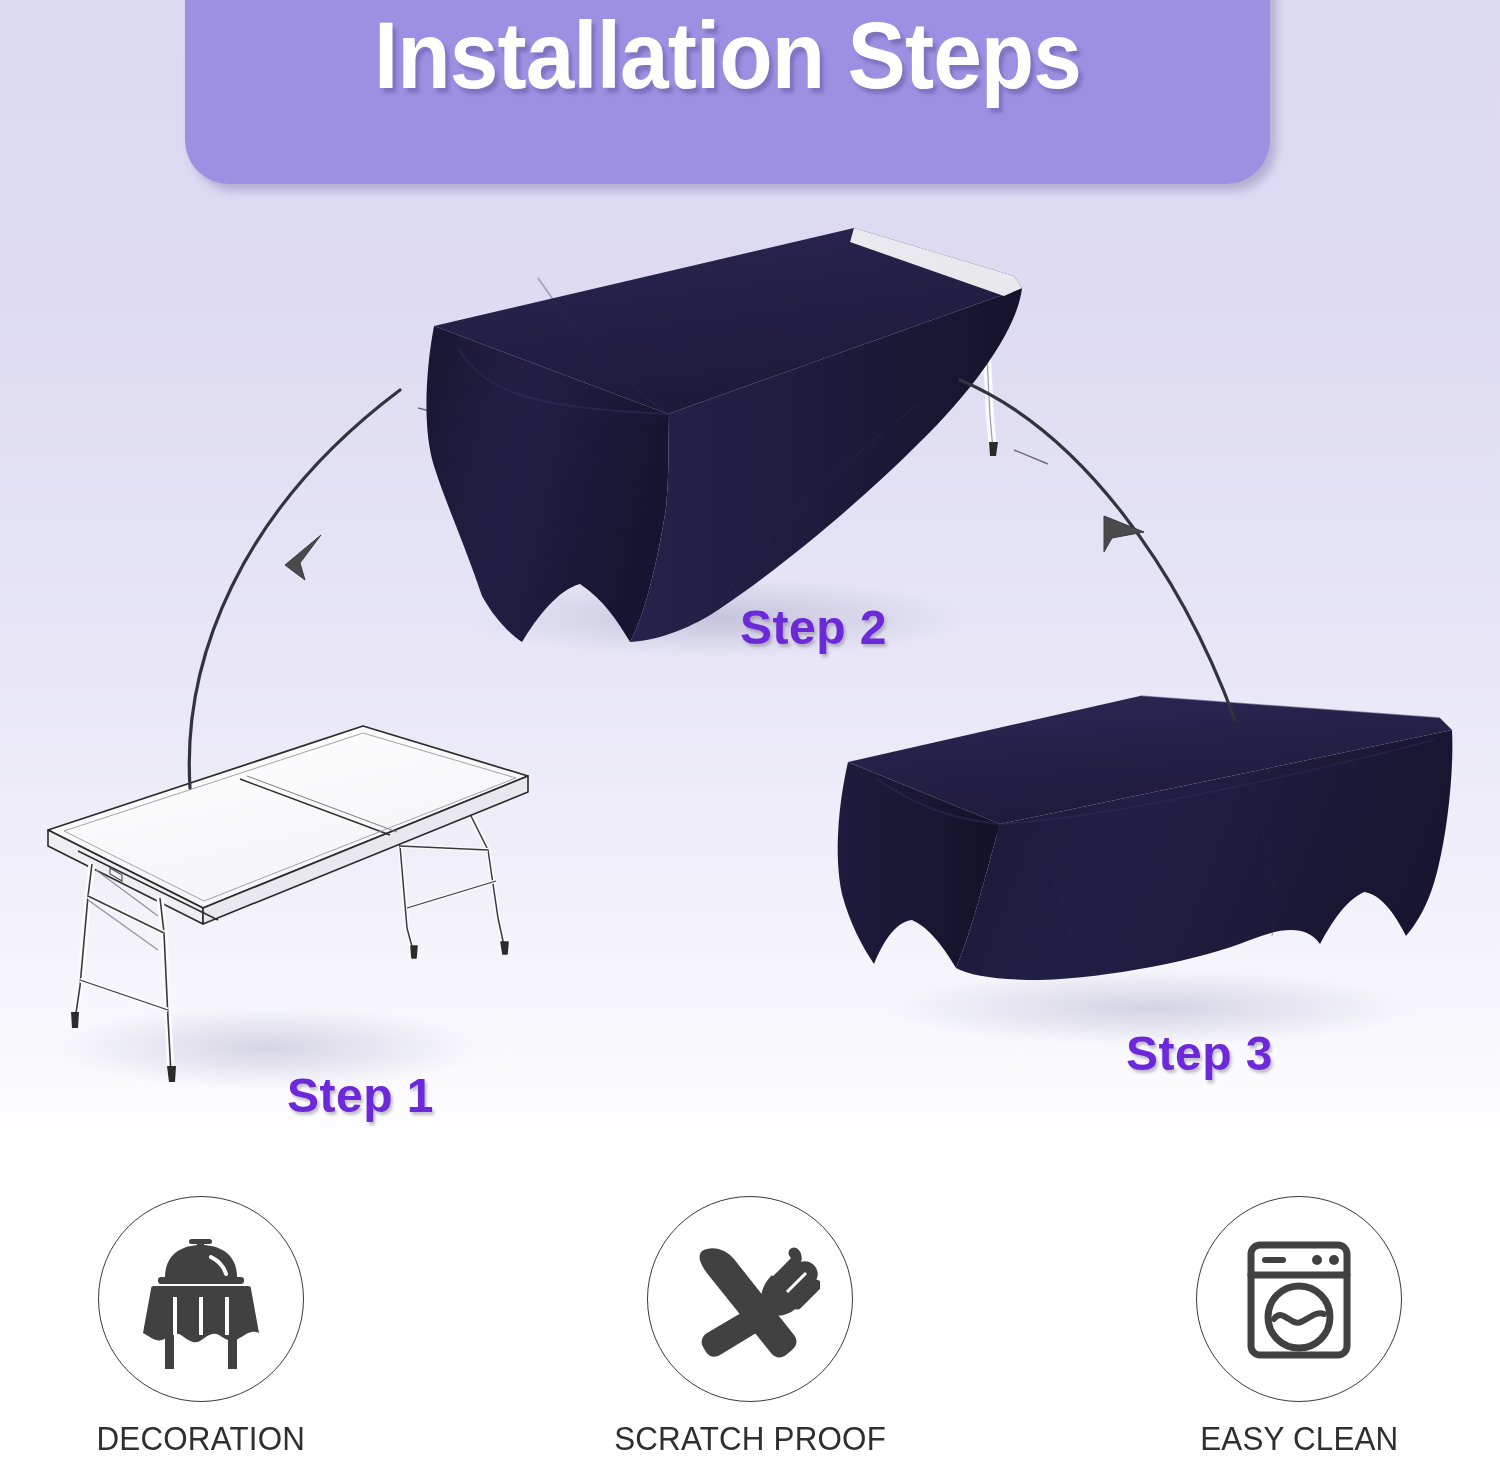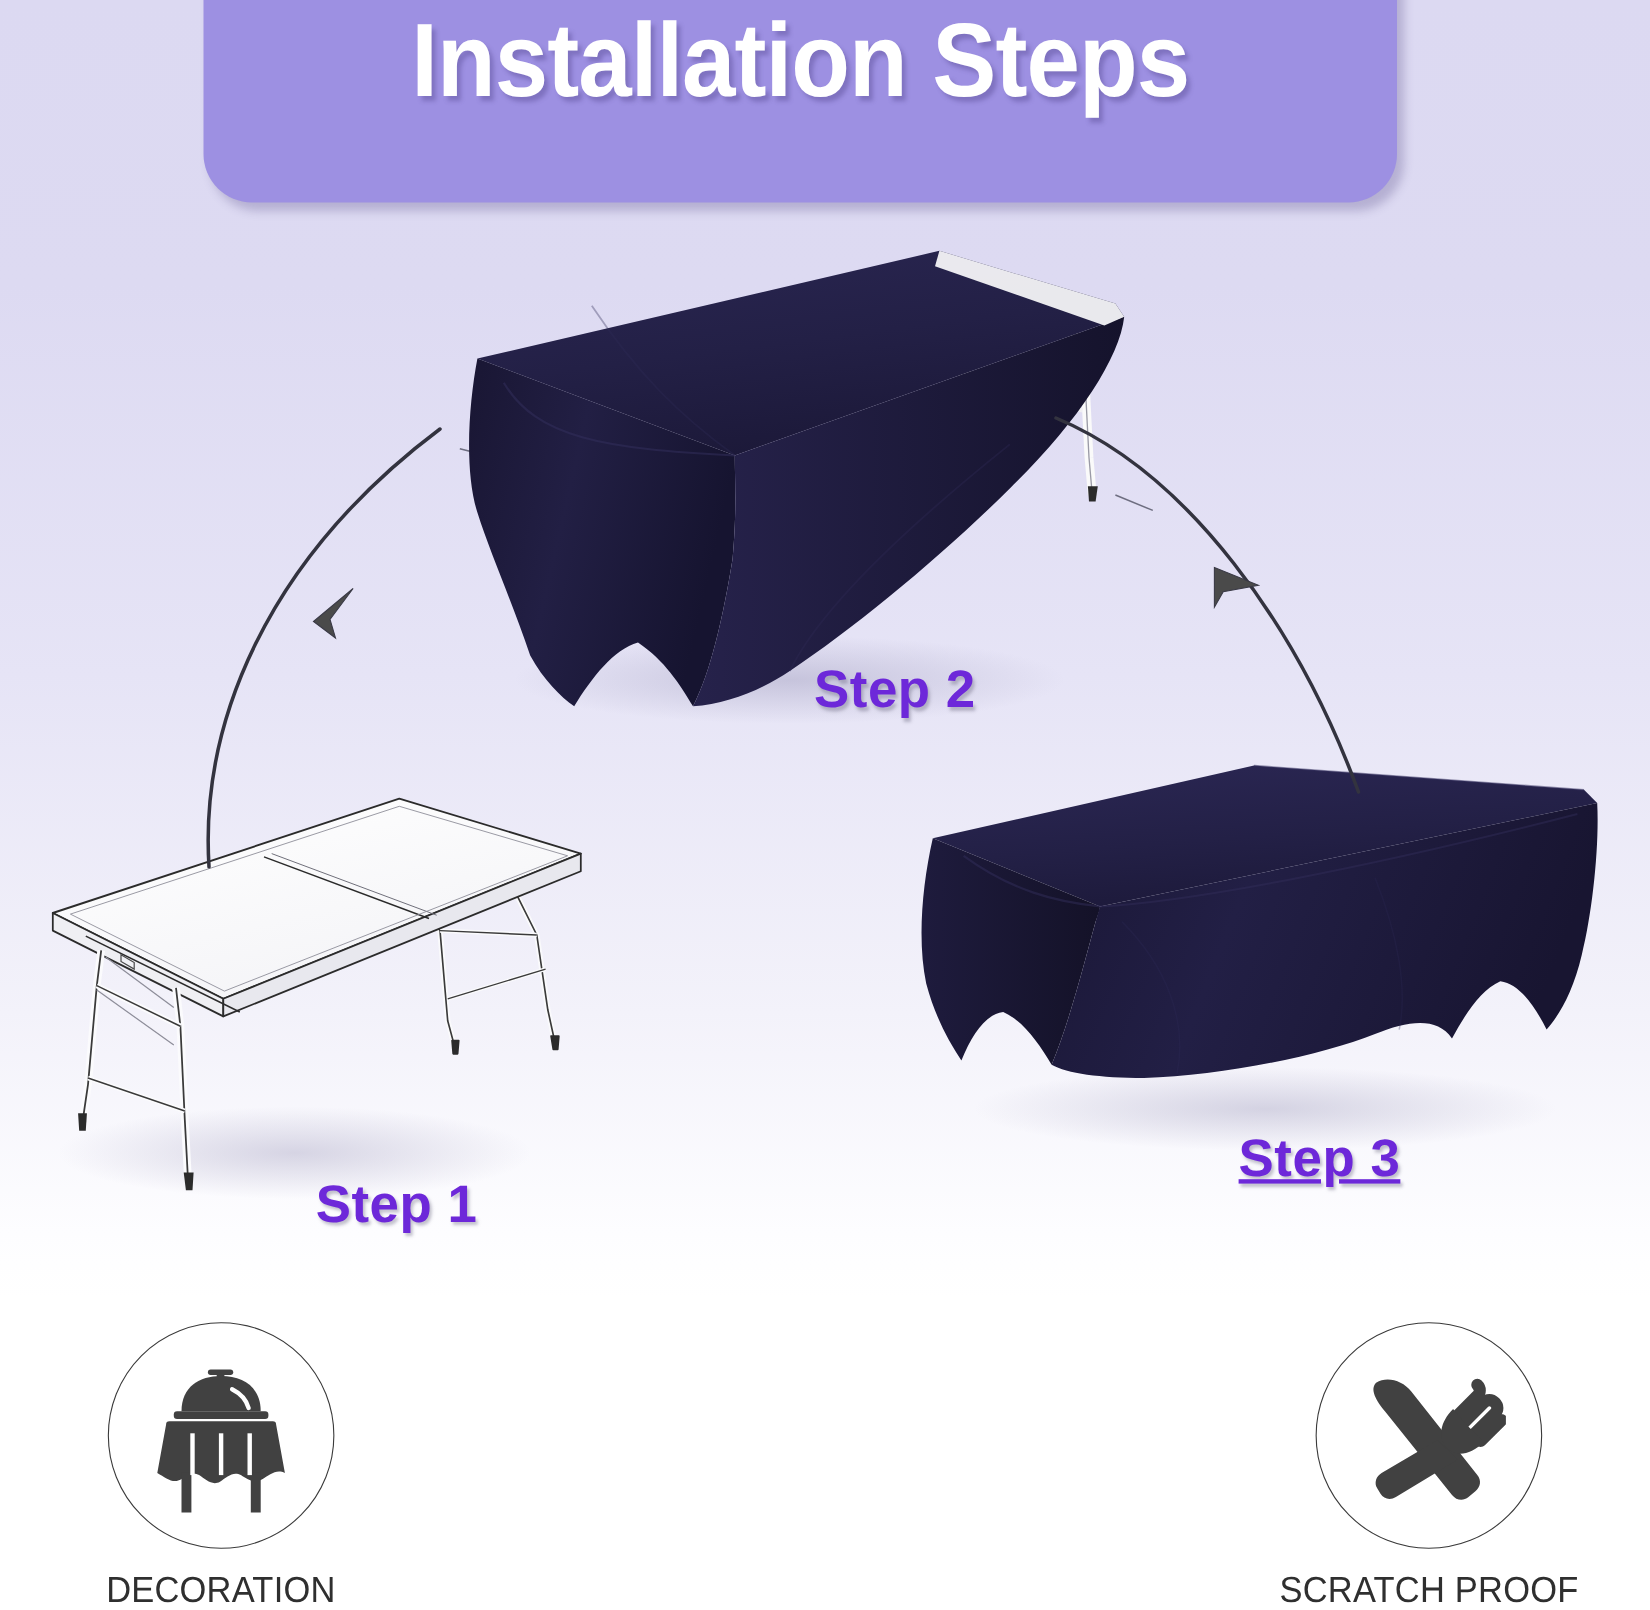--- a/index.html
+++ b/index.html
@@ -42,35 +42,35 @@
     font-family:"Liberation Sans",sans-serif;
     font-weight:bold;
     color:#6d28d9;
     font-size:48px;
     letter-spacing:0.5px;
     text-shadow:2px 3px 3px rgba(120,118,140,0.45);
     white-space:nowrap;
   }
   #step1-label{left:287px;top:1068px;}
   #step2-label{left:740px;top:600px;}
-  #step3-label{left:1126px;top:1026px;text-decoration:underline;}
+  #step3-label{left:1126px;top:1026px;}
 
   
   .illus{position:absolute;}
   #illus-step1{left:18px;top:718px;width:540px;height:400px;}
   #illus-step2{left:418px;top:218px;width:630px;height:460px;}
   #illus-step3{left:820px;top:678px;width:650px;height:380px;}
   #arrows{left:0;top:180px;width:1500px;height:940px;}
   .illus svg{display:block;width:100%;height:100%;overflow:visible;}
 
   
   .features{
     position:absolute;left:0;top:1180px;width:1500px;height:284px;
     background:#ffffff;
-    display:flex;align-items:flex-end;justify-content:space-between;
+    display:flex;align-items:center;justify-content:space-between;
     padding:0 36px;box-sizing:border-box;
   }
   .feature{
     width:330px;display:flex;flex-direction:column;align-items:center;
   }
   .feature-icon{
     width:206px;height:206px;border-radius:50%;
     border:1.6px solid #3a3a3a;
     display:flex;align-items:center;justify-content:center;
     box-sizing:border-box;background:#ffffff;
@@ -340,17 +340,39 @@
             <path d="M114,24 C117,27 117,31 114,34 L95,53 L101,59 L120,40 C123,37 127,37 130,40 C133,43 133,47 130,50 L111,69 L117,75 L136,56" fill="none" stroke="#414141" stroke-width="11" stroke-linecap="round" stroke-linejoin="round"></path>
             <path d="M92,46 C80,58 78,72 86,81 C94,90 108,88 120,76 L104,60 Z"></path>
             <path d="M86,80 C78,72 66,74 58,82 L24,116 C20,120 20,125 24,129 L28,133" fill="none" stroke="#414141" stroke-width="0"></path>
             <path d="M78,74 L96,92 L40,126 C35,129 29,128 26,123 L23,118 C20,113 22,107 27,104 Z"></path>
           </g>
         </svg>
       </div>
       <div class="feature-label">SCRATCH PROOF</div>
     </div>
 
+    <div class="feature">
+      <div class="feature-icon">
+        <svg width="140" height="140" viewBox="0 0 140 140" xmlns="http://www.w3.org/2000/svg">
+          <g fill="none" stroke="#414141" stroke-width="7" stroke-linejoin="round" stroke-linecap="round">
+
+            <rect x="22" y="16" width="96" height="110" rx="9"></rect>
+
+            <path d="M22,46 L118,46"></path>
+
+            <circle cx="70" cy="88" r="31"></circle>
+
+            <path d="M45,90 C54,78 62,98 72,93 C82,88 88,82 95,85" stroke-width="6"></path>
+          </g>
+          <g fill="#414141">
+            <rect x="33" y="28" width="24" height="6" rx="3"></rect>
+            <circle cx="88" cy="31" r="5"></circle>
+            <circle cx="105" cy="31" r="5"></circle>
+          </g>
+        </svg>
+      </div>
+      <div class="feature-label">EASY CLEAN</div>
+    </div>
 
 
   </div>
 
 </div>
 
 </body></html>

